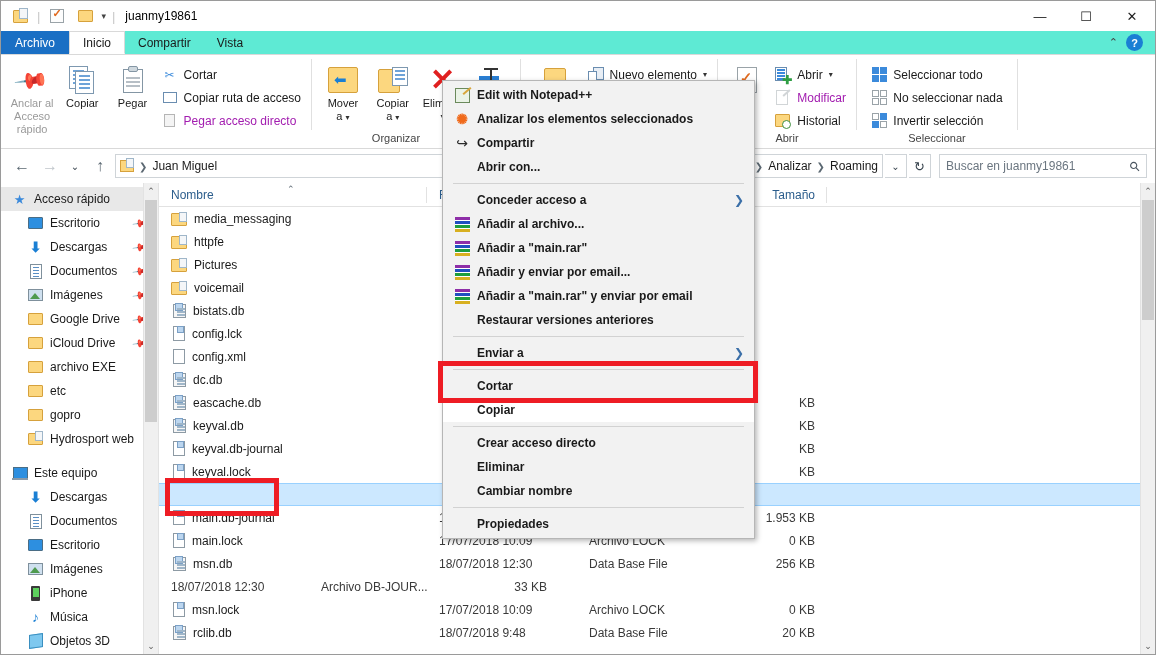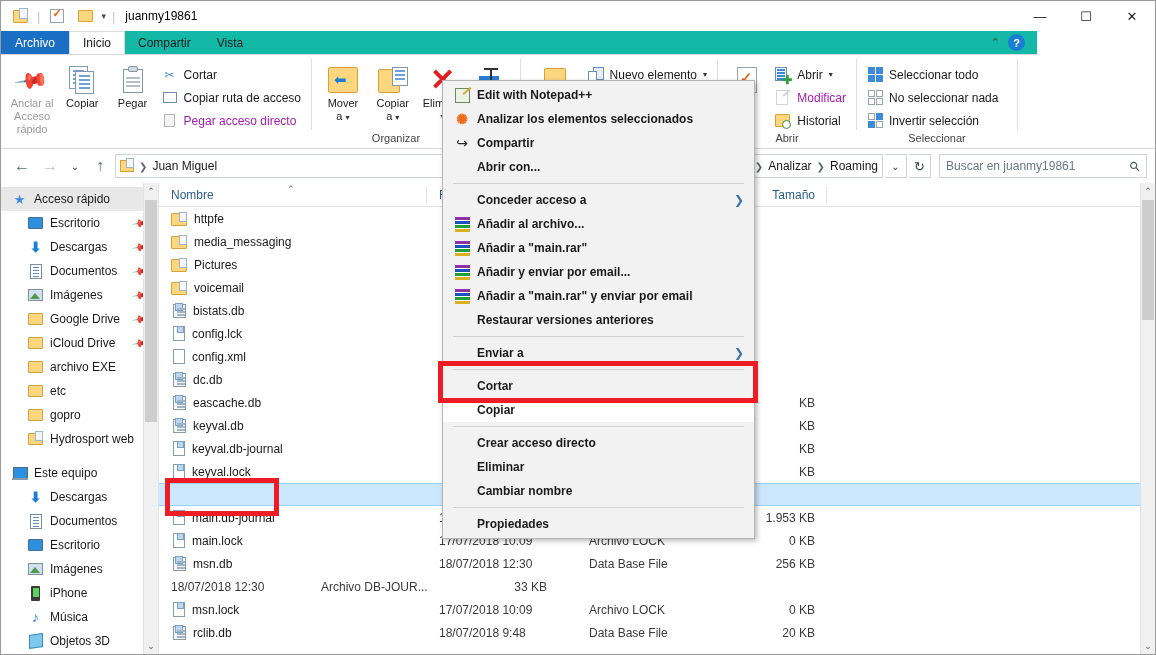--- a/index.html
+++ b/index.html
@@ -49,22 +49,22 @@
     border-radius: 1px;
   }
   .qat-caret { font-size: 9px; color: #444; margin-left: -1px; }
   .title-text { margin-left: 10px; font-size: 12px; color: #000; }
   .wincontrols { margin-left: auto; display: flex; height: 30px; }
   .wc { width: 46px; height: 30px; display:flex; align-items:center; justify-content:center;
         font-size: 13px; color: #1c1c1c; }
 
   
   .tabsrow {
-    position: absolute; top: 30px; left: 0; width: 1036px; height: 24px;
-    background: #14b8a6;
+    position: absolute; top: 30px; left: 0; width: 1154px; height: 24px;
+    background: #5eead4;
     display: flex; align-items: stretch;
     border-bottom: 1px solid #d9d9d9;
   }
   .tab {
     padding: 0 13px; display: flex; align-items: center;
     font-size: 12px; color: #1a1a1a; white-space: nowrap;
   }
   .tab.file { background: #1a6fc4; color: #ffffff; padding: 0 14px; }
   .tab.active { background: #ffffff; border: 1px solid #d9d9d9; border-bottom: 1px solid #ffffff;
                 position: relative; top: 0; }
@@ -545,21 +545,21 @@
             </span>
             <span>Historial</span>
           </div>
         </div>
       </div>
       <div class="group-label">Abrir</div>
     </div>
 
     <div class="group-div"></div>
 
-    <div class="group" style="width:160px;">
+    <div class="group" style="width:160px;align-items:center;">
       <div class="group-body">
         <div class="smallitems">
           <div class="smallbtn">
             <span class="sicon">
               <span class="sel-all-ico">
                   <i></i>
                   <i></i>
                   <i></i>
                   <i></i>
                 </span>
@@ -766,30 +766,30 @@
         </div>
         <div class="col size">
           <span>Tamaño</span>
         </div>
       </div>
 
       <div class="rows">
         <div class="row">
           <span class="cell name">
               <span class="f-ico f-folder"></span>
+              <span>media_messaging</span>
+            </span>
+          <span class="cell date"></span>
+          <span class="cell type"></span>
+          <span class="cell size"></span>
+        </div>
+        <div class="row">
+          <span class="cell name">
+              <span class="f-ico f-folder"></span>
               <span>httpfe</span>
-            </span>
-          <span class="cell date"></span>
-          <span class="cell type"></span>
-          <span class="cell size"></span>
-        </div>
-        <div class="row">
-          <span class="cell name">
-              <span class="f-ico f-folder"></span>
-              <span>media_messaging</span>
             </span>
           <span class="cell date"></span>
           <span class="cell type"></span>
           <span class="cell size"></span>
         </div>
         <div class="row">
           <span class="cell name">
               <span class="f-ico f-folder"></span>
               <span>Pictures</span>
             </span>

